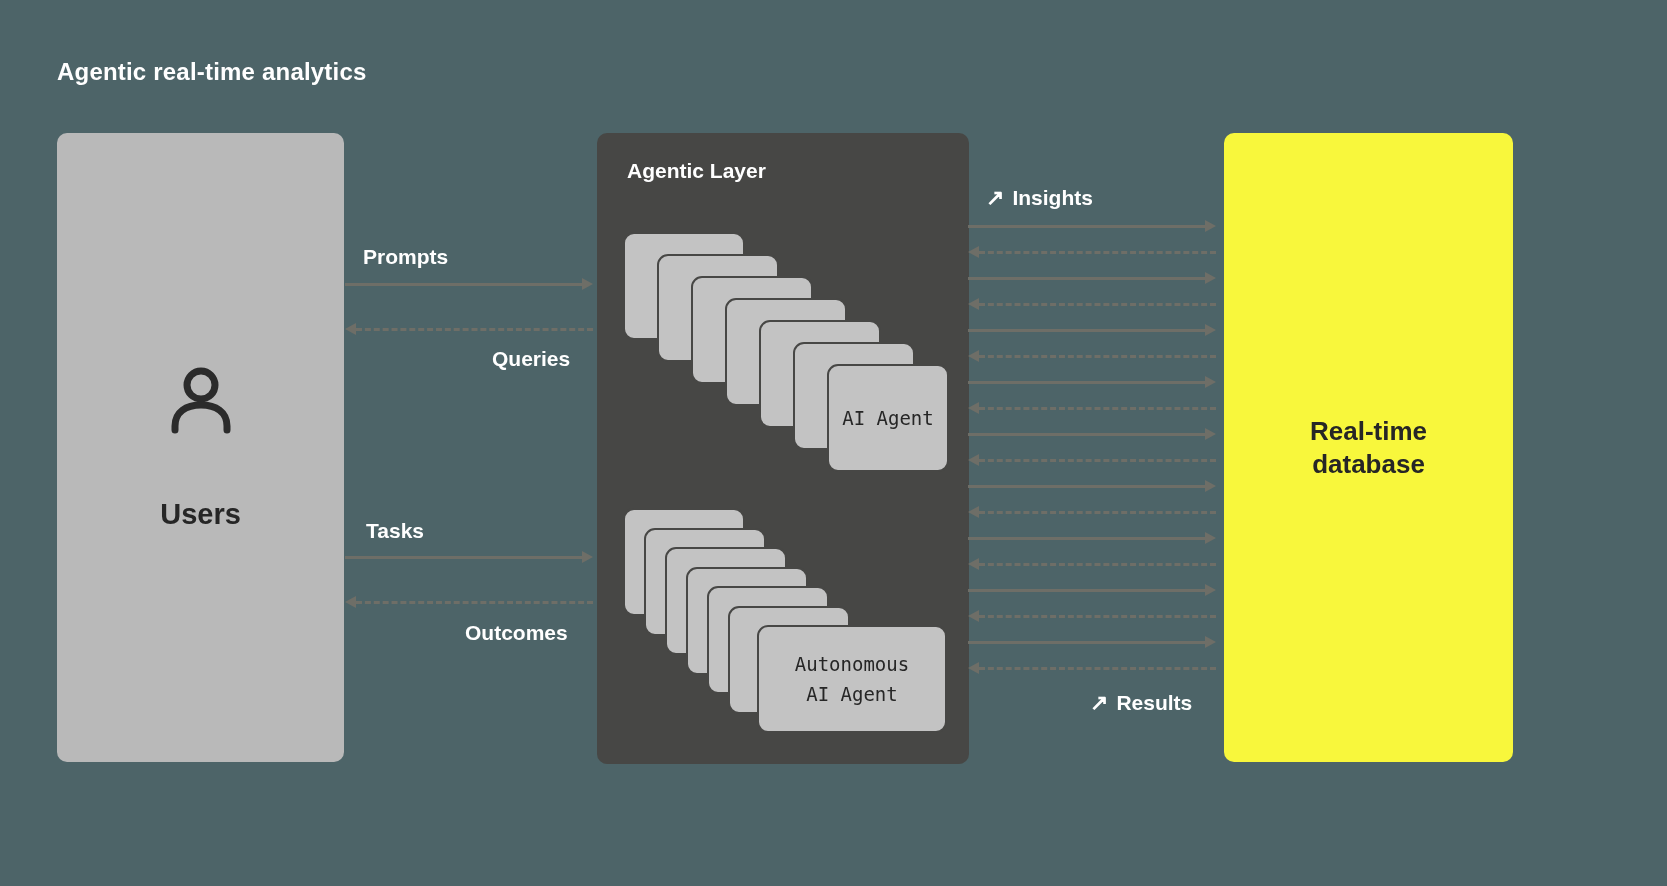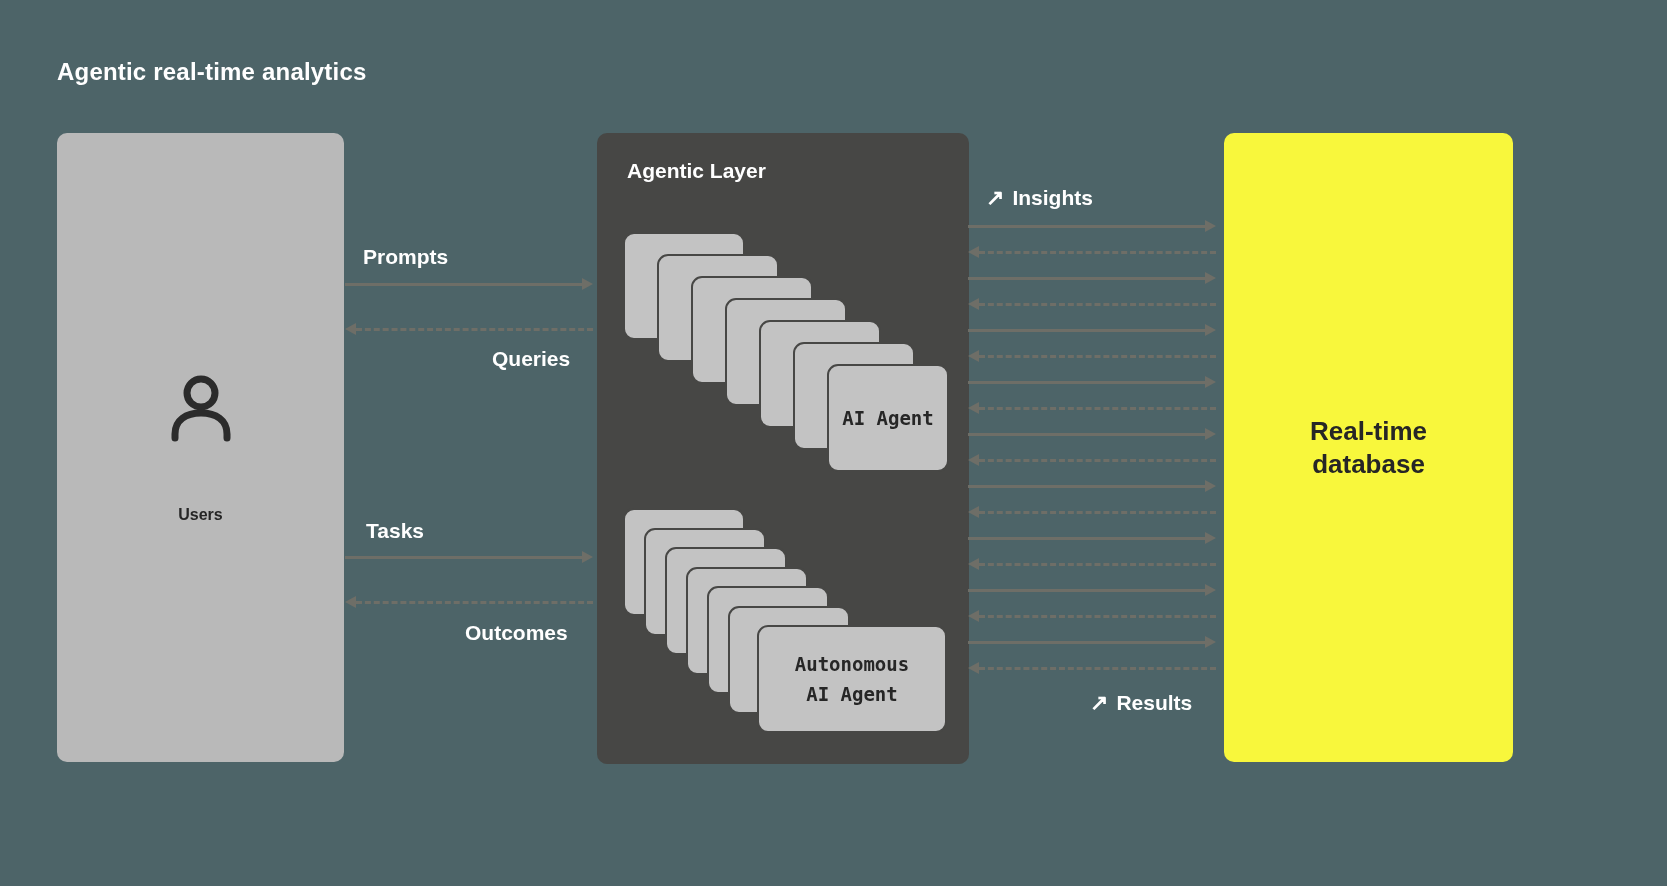--- a/index.html
+++ b/index.html
@@ -41,21 +41,21 @@
     left:57px; top:133px;
     width:287px; height:629px;
     background:var(--panel-light);
     display:flex;
     flex-direction:column;
     align-items:center;
     justify-content:center;
     gap:14px;
   }
   .users-label{
-    font-size:16px;
+    font-size:29px;
     font-weight:bold;
     color:var(--text-dark);
     margin-top:36px;
   }
   .panel-agentic{
     left:597px; top:133px;
     width:372px; height:631px;
     background:var(--panel-dark);
   }
   .agentic-title{
@@ -80,21 +80,20 @@
     text-align:center;
     white-space:pre-line;
     line-height:1.25;
   }
   
   .agent-card{
     position:absolute;
     background:var(--card);
     border:2px solid var(--panel-dark);
     border-radius:11px;
-    font-weight:bold;
   }
   .agent-card.front{
     display:flex;
     align-items:center;
     justify-content:center;
     font-family:"DejaVu Sans Mono", monospace;
     font-size:19px;
     color:var(--text-dark);
     text-align:center;
     white-space:pre-line;

